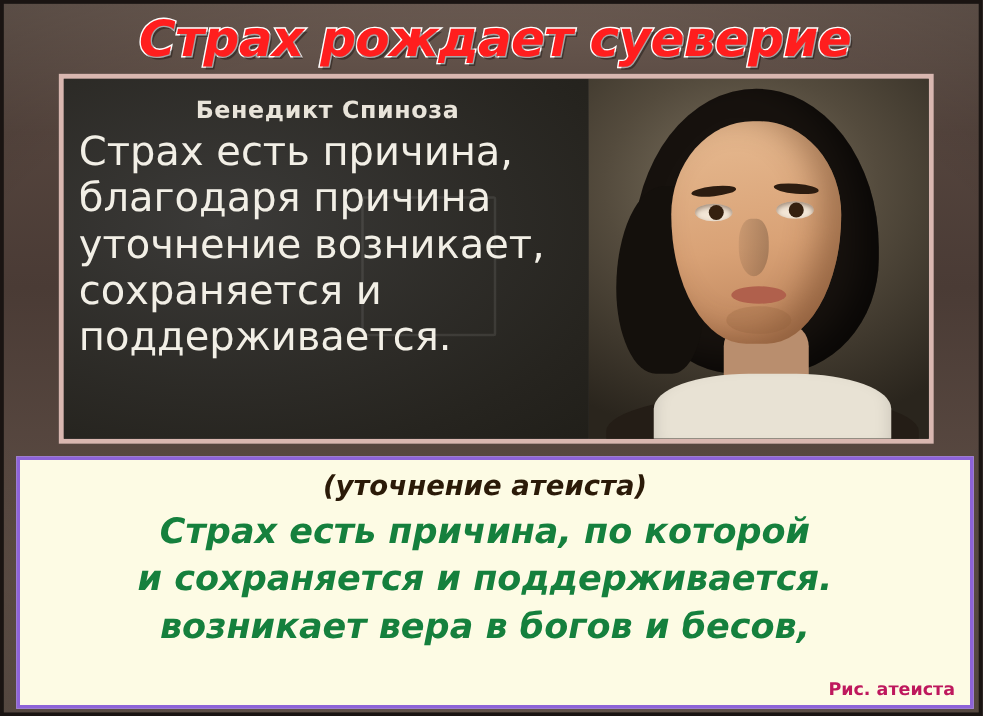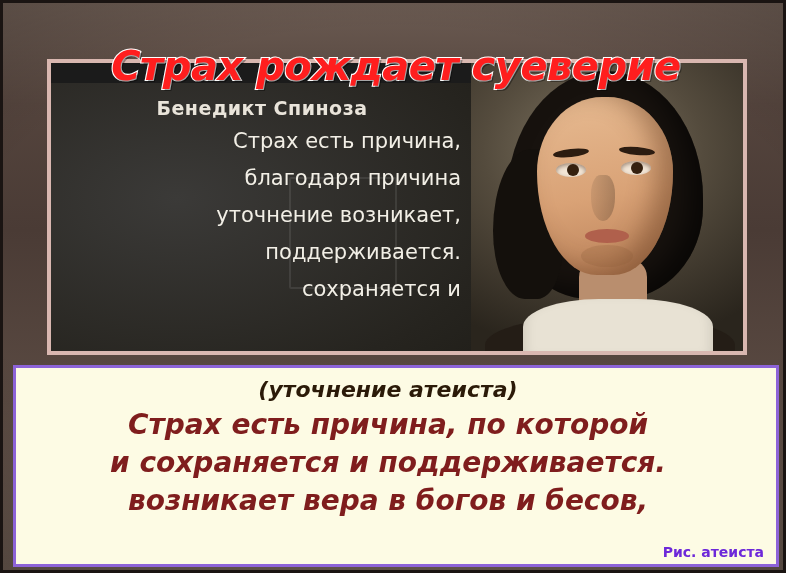--- a/index.html
+++ b/index.html
@@ -49,21 +49,20 @@
     font-weight: bold;
     font-style: italic;
     letter-spacing: -0.5px;
     color: #ff1e1e;
     -webkit-text-stroke: 2.2px #ffffff;
     paint-order: stroke fill;
     text-shadow:
       2px 2px 0 rgba(0,0,0,0.35);
     line-height: 46px;
     white-space: nowrap;
-    margin-top: 34px;
   }
 
   
   .quote-card {
     position: absolute;
     left: 44px;
     top: 56px;
     width: 700px;
     height: 296px;
     box-sizing: border-box;
@@ -74,21 +73,20 @@
     overflow: hidden;
   }
   .quote-left {
     position: relative;
     width: 420px;
     height: 100%;
     background:
       radial-gradient(ellipse 140% 120% at 30% 40%, #3b3a38 0%, #26241f 55%, #17150f 100%);
     box-sizing: border-box;
     padding: 12px 10px 6px 12px;
-    margin-top: 20px;
   }
   .faint-rect {
     position: absolute;
     left: 238px;
     top: 94px;
     width: 104px;
     height: 108px;
     border: 2px solid rgba(255,255,255,0.09);
     border-radius: 2px;
   }
@@ -97,24 +95,24 @@
     text-align: center;
     color: #e9e4da;
     font-family: "DejaVu Sans", sans-serif;
     font-size: 19px;
     font-weight: bold;
     letter-spacing: 0.5px;
     margin: 2px 0 4px 0;
   }
   .quote-text {
     position: relative;
-    text-align: right;
+    text-align: left;
     color: #f2efe6;
     font-family: "DejaVu Sans", sans-serif;
-    font-size: 21px;
+    font-size: 32px;
     line-height: 37px;
     font-weight: 500;
     letter-spacing: 0px;
   }
   .quote-text div { white-space: nowrap; }
 
   .quote-right {
     position: relative;
     width: 272px;
     height: 100%;
@@ -242,55 +240,55 @@
     color: #2b1a08;
     line-height: 28px;
     margin-top: 2px;
   }
   .comment-body {
     text-align: center;
     font-family: "DejaVu Sans", sans-serif;
     font-size: 28px;
     font-weight: bold;
     font-style: italic;
-    color: #7f1d1d;
+    color: #15803d;
     line-height: 38px;
     margin-top: 2px;
   }
   .comment-body div { white-space: nowrap; }
   .credit {
     position: absolute;
     right: 12px;
     bottom: 4px;
     font-family: "DejaVu Sans", sans-serif;
     font-size: 14px;
     font-weight: bold;
-    color: #6d28d9;
+    color: #be185d;
   }
 </style>
 </head>
 <body>
 
 <div id="poster">
 
   <div class="title-wrap">
     <span class="title">Страх рождает суеверие</span>
   </div>
 
   <div class="quote-card">
 
     <div class="quote-left">
       <div class="faint-rect"></div>
       <div class="author">Бенедикт Спиноза</div>
       <div class="quote-text">
         <div>Страх есть причина,</div>
         <div>благодаря причина</div>
         <div>уточнение возникает,</div>
+        <div>сохраняется и</div>
         <div>поддерживается.</div>
-        <div>сохраняется и</div>
       </div>
     </div>
 
     <div class="quote-right">
       <div class="p-bg"></div>
       <div class="p-coat"></div>
       <div class="p-hair"></div>
       <div class="p-hair2"></div>
       <div class="p-neck"></div>
       <div class="p-collar"></div>

